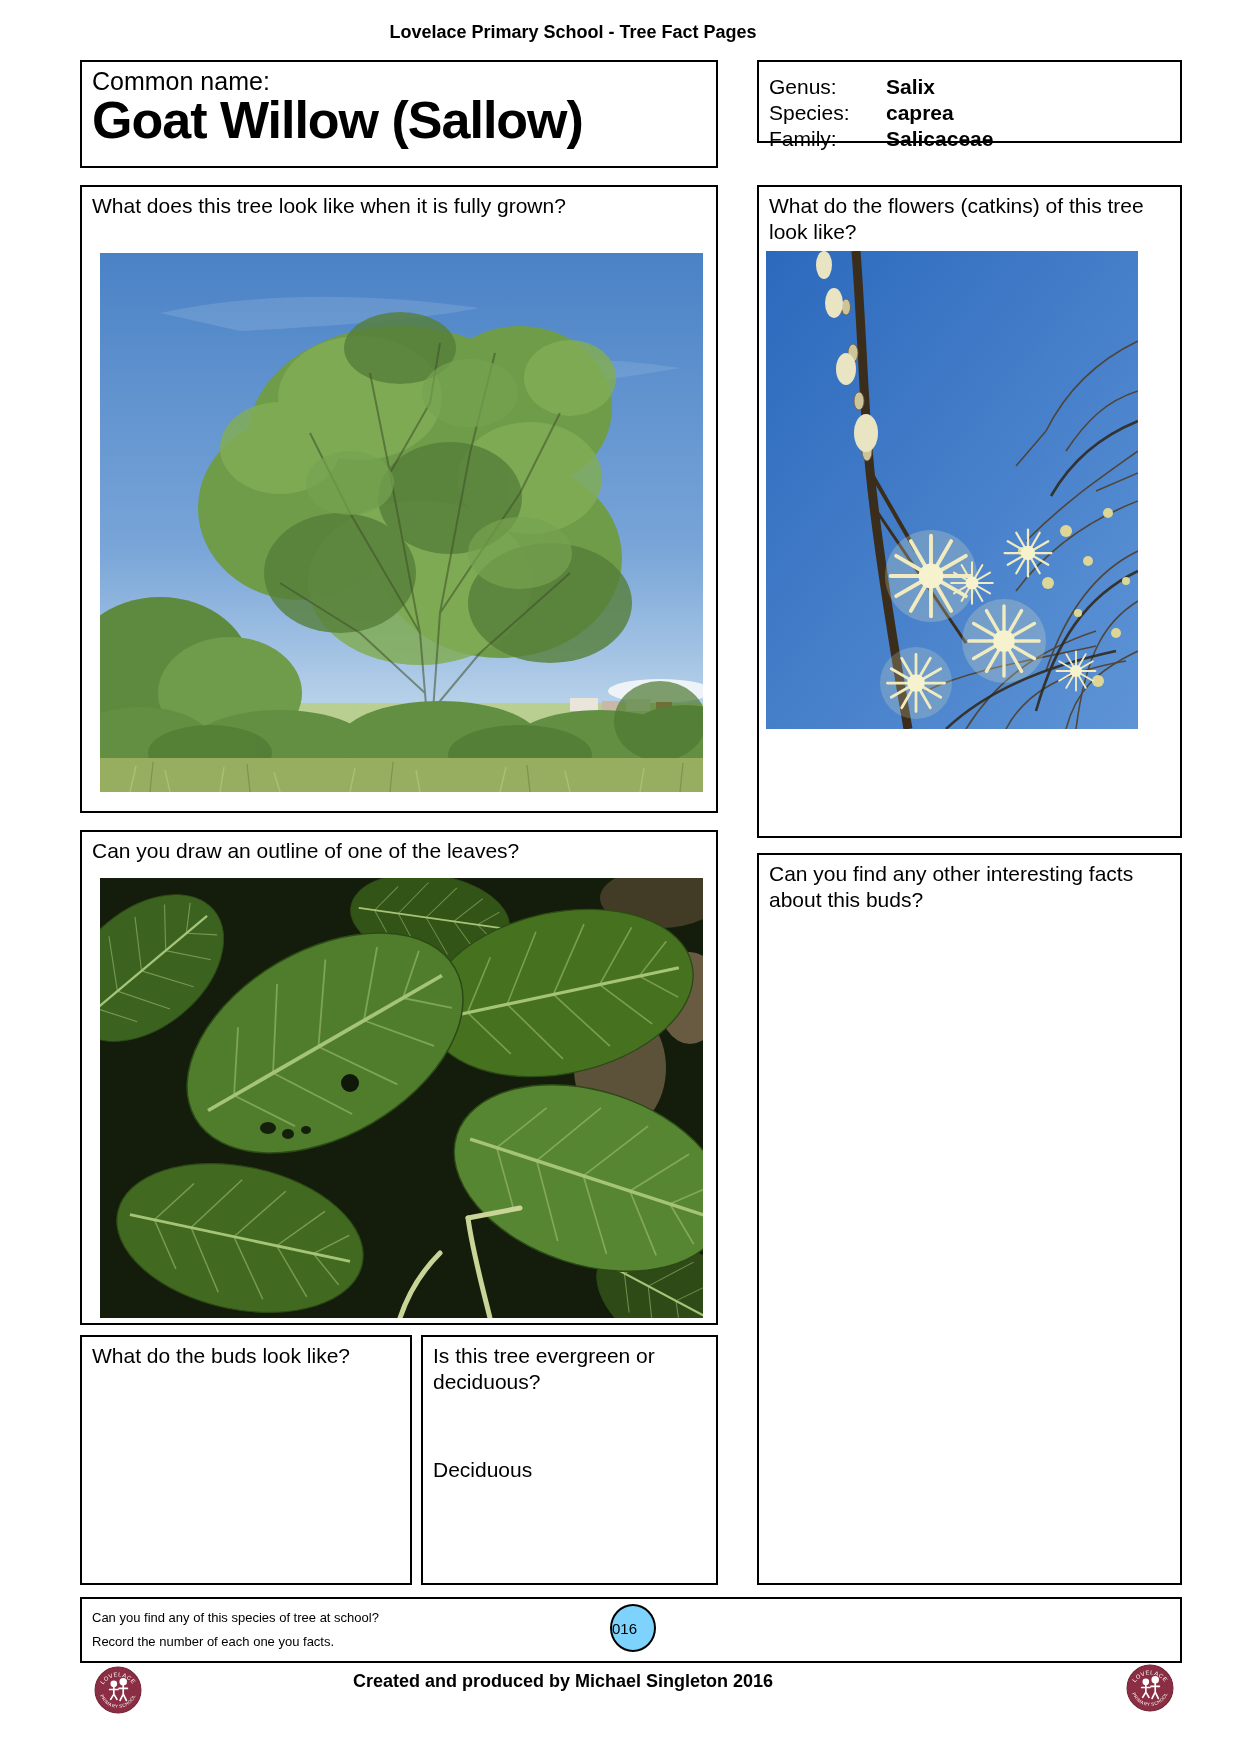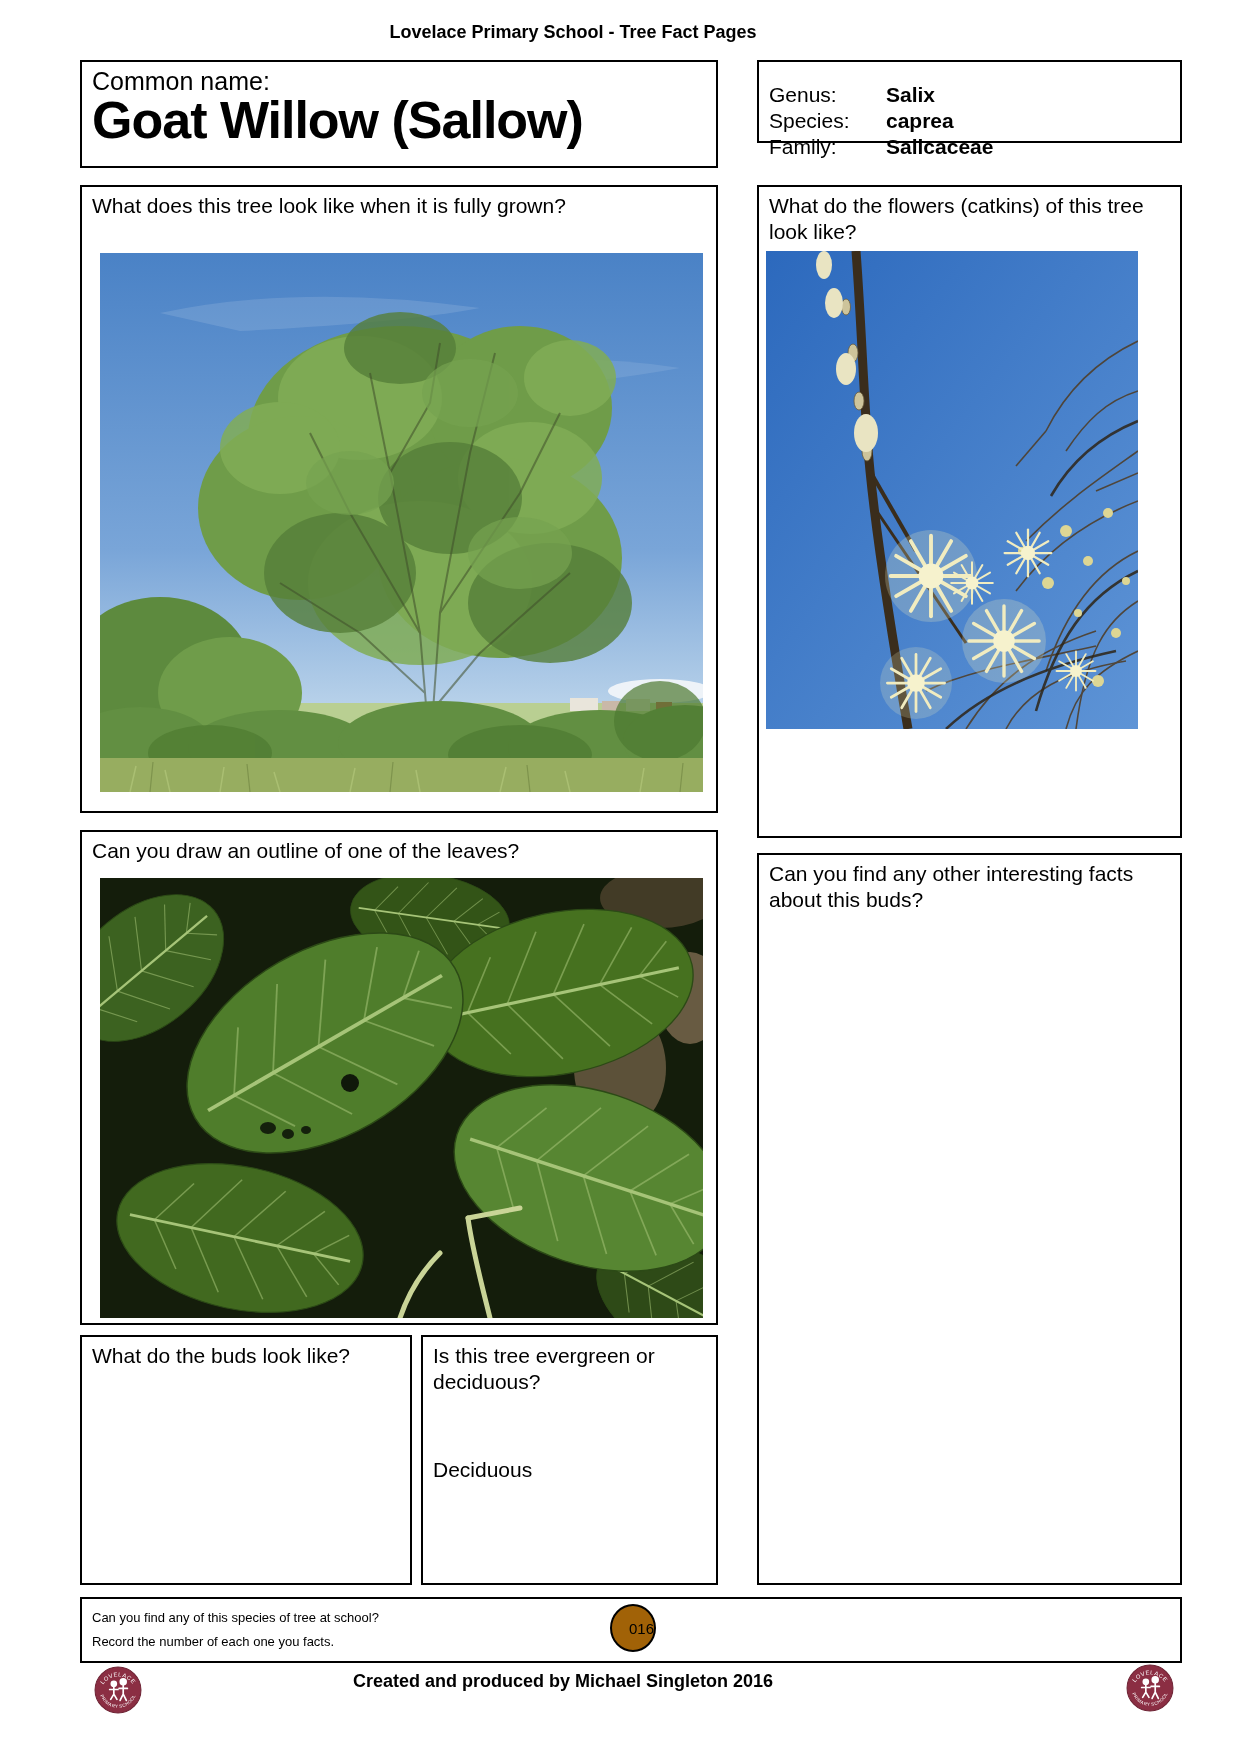--- a/index.html
+++ b/index.html
@@ -20,22 +20,22 @@
   .tax-row { font-size:21px; line-height:26px; display:flex; }
   .tax-label { width:117px; }
   .tax-value { font-weight:bold; }
   .photo { position:absolute; }
   .photo svg { display:block; width:100%; height:100%; }
   .answer-text { position:absolute; font-size:21px; }
   .strip-text { font-size:13px; line-height:24px; }
   .oval {
     position:absolute; left:610px; top:1604px; width:46px; height:48px;
     border:2px solid #000; border-radius:50%;
-    display:flex; align-items:center; justify-content:flex-end;
-    font-size:15px; background:#a16207;
+    display:flex; align-items:center; justify-content:flex-start;
+    font-size:15px; background:#7dd3fc;
   }
   .footer-credit {
     position:absolute; top:1671px; left:80px; width:966px; text-align:center;
     font-size:18px; font-weight:bold;
   }
   .logo { position:absolute; width:48px; height:50px; }
   .logo-left { left:94px; top:1666px; }
   .logo-right { left:1126px; top:1664px; }
 </style>
 </head>
@@ -46,21 +46,21 @@
   <div class="header-title">Lovelace Primary School - Tree Fact Pages</div>
 
   <div class="box" style="left:80px; top:60px; width:638px; height:108px;">
     <div class="pad">
       <div class="common-label">Common name:</div>
       <div class="common-value">Goat Willow (Sallow)</div>
     </div>
   </div>
 
   <div class="box" style="left:757px; top:60px; width:425px; height:83px;">
-    <div class="pad" style="padding-top:20px;">
+    <div class="pad" style="padding-top:12px;">
       <div class="tax-row">
         <span class="tax-label">Genus:</span>
         <span class="tax-value">Salix</span>
       </div>
       <div class="tax-row">
         <span class="tax-label">Species:</span>
         <span class="tax-value">caprea</span>
       </div>
       <div class="tax-row">
         <span class="tax-label">Family:</span>

